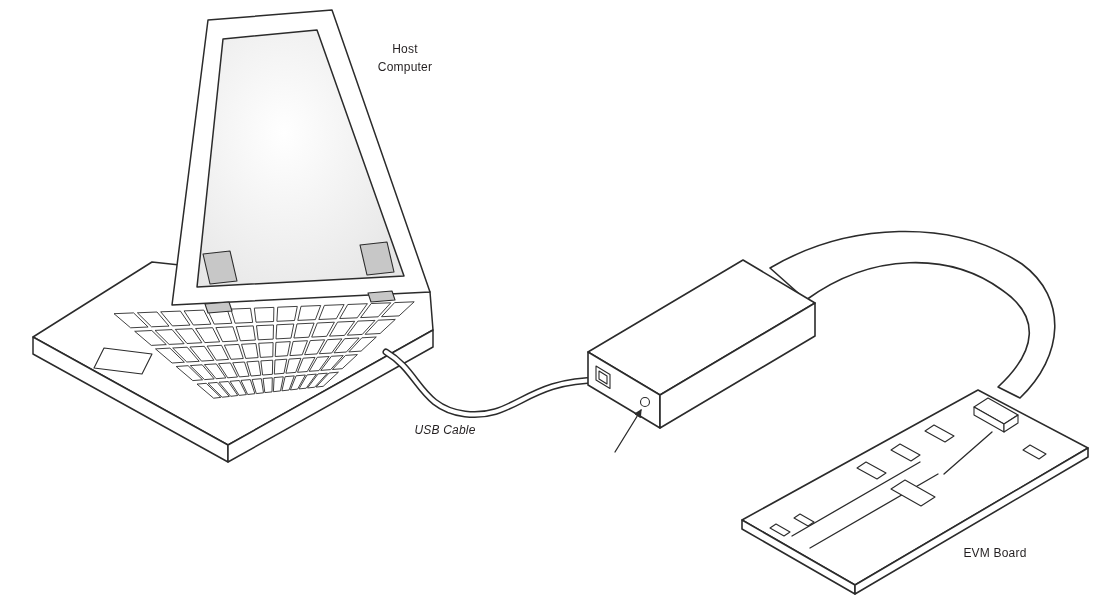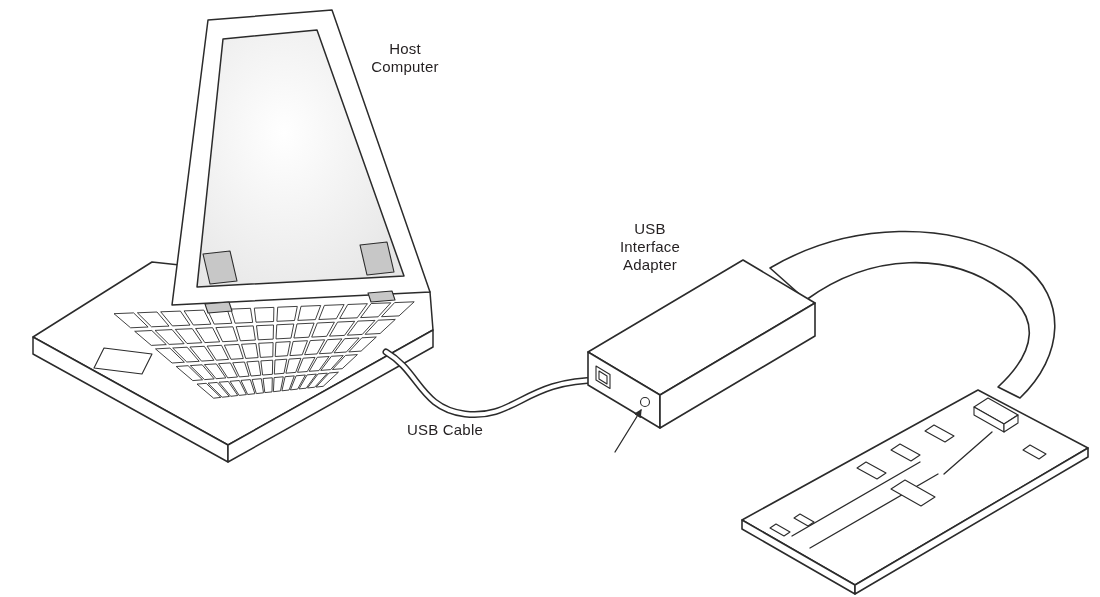--- a/index.html
+++ b/index.html
@@ -3,21 +3,21 @@
 <meta charset="utf-8">
 <style>
   html,body{margin:0;padding:0;background:#ffffff;}
   .stage{
     position:relative;width:1100px;height:597px;background:#ffffff;
     font-family:"Liberation Sans",sans-serif;overflow:hidden;
   }
   .stage svg{position:absolute;left:0;top:0;}
   .lbl{
     position:absolute;width:160px;text-align:center;
-    font-size:15px;line-height:18px;color:#231f20;
+    font-size:12px;line-height:18px;color:#231f20;
     white-space:pre-line;letter-spacing:.2px;
   }
   
   .wh{fill:#ffffff;stroke:#2b2b2b;stroke-width:1.5;stroke-linejoin:round;}
   .wh16{fill:#ffffff;stroke:#2b2b2b;stroke-width:1.6;stroke-linejoin:round;}
   .thin{fill:#ffffff;stroke:#2b2b2b;stroke-width:1.1;stroke-linejoin:round;}
   .gy{fill:#c7c7c7;stroke:#2b2b2b;stroke-width:1.1;stroke-linejoin:round;}
   .ln{fill:none;stroke:#2b2b2b;stroke-width:1.3;stroke-linecap:round;}
   .cable-outer{fill:none;stroke:#2b2b2b;stroke-width:7;stroke-linecap:round;}
   .cable-inner{fill:none;stroke:#ffffff;stroke-width:4;stroke-linecap:round;}
@@ -174,21 +174,19 @@
 
       <ellipse class="thin" cx="645" cy="402" rx="4.5" ry="4.5"></ellipse>
     </g>
 
     <path class="ln" d="M615 452 L641 410" marker-end="url(#arrow)"></path>
   </svg>
 
   <div class="lbl" style="left:325px;top:40px;">Host
 Computer</div>
 
-  <div class="lbl" style="left:570px;top:220px;">USB
-Interface
-Adapter</div>
 
 
-  <div class="lbl" style="left:365px;top:421px;">USB Cable</div>
+  <div class="lbl" style="left:365px;top:421px;font-style:italic;">USB Cable</div>
 
 
+  <div class="lbl" style="left:915px;top:544px;">EVM Board</div>
 </div>
 
 </body></html>

